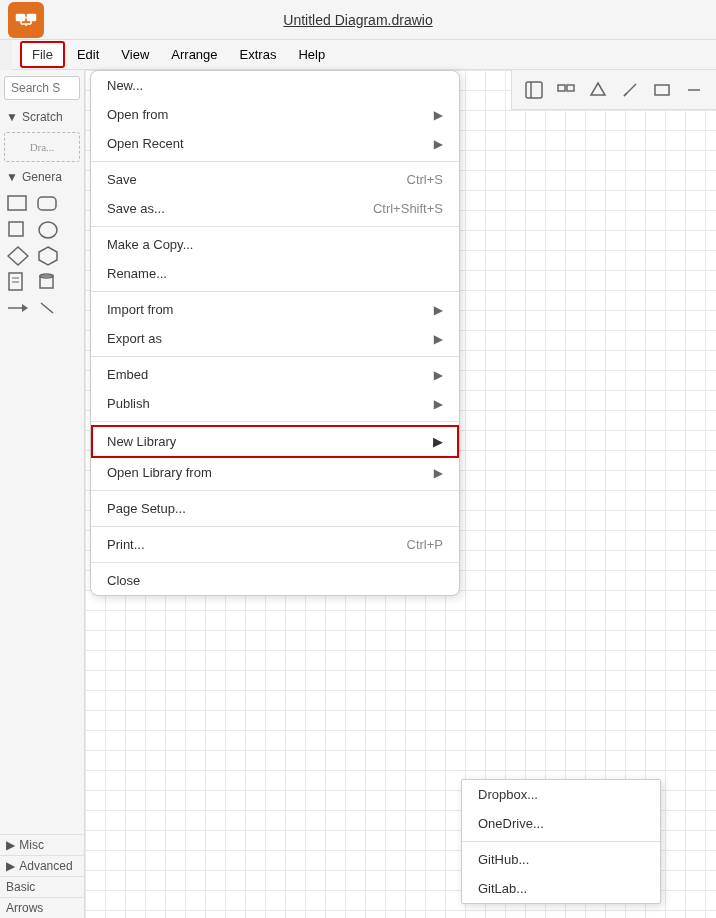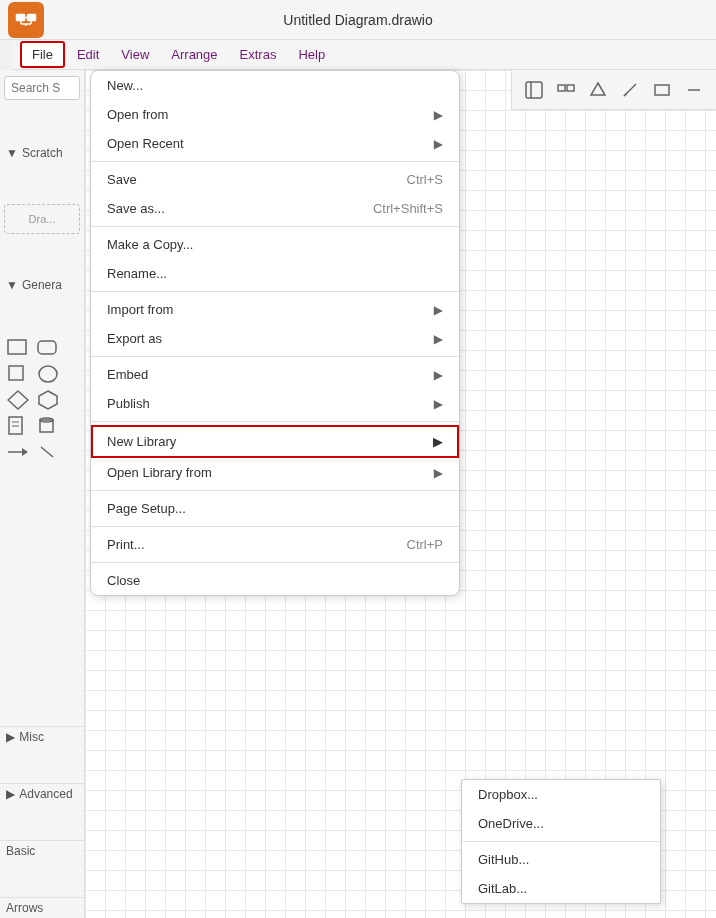--- a/index.html
+++ b/index.html
@@ -31,38 +31,39 @@
       background: #e07020;
       border-radius: 6px;
       display: flex;
       align-items: center;
       justify-content: center;
     }
     .title-bar-logo svg { width: 24px; height: 24px; }
     .title-text {
       font-size: 14px;
       color: #333;
+      text-decoration: underline;
     }
 
     
     .menu-bar {
       height: 30px;
       background: #f5f5f5;
       display: flex;
       align-items: center;
       padding: 0 8px;
       border-bottom: 1px solid #ddd;
       gap: 2px;
       margin-left: 12px;
     }
     .menu-item {
       padding: 4px 10px;
       cursor: pointer;
       border-radius: 3px;
-      color: #701a75;
+      color: #000000;
       font-size: 13px;
     }
     .menu-item.active {
       background: white;
       border: 2px solid #cc0000;
       color: #333;
       font-weight: normal;
     }
 
     
@@ -72,21 +73,20 @@
     }
 
     
     .sidebar {
       width: 85px;
       background: #f5f5f5;
       border-right: 1px solid #ddd;
       overflow: hidden;
       display: flex;
       flex-direction: column;
-      gap: 36px;
     }
     .search-box {
       margin: 6px 4px;
       padding: 4px 6px;
       border: 1px solid #ccc;
       border-radius: 3px;
       font-size: 12px;
       width: calc(100% - 8px);
       background: white;
       color: #999;
@@ -256,20 +256,21 @@
     .scratch-dashed {
       margin: 4px;
       border: 1px dashed #bbb;
       height: 30px;
       border-radius: 3px;
       display: flex;
       align-items: center;
       justify-content: center;
       color: #999;
       font-size: 11px;
+      font-family: Liberation Serif, serif;
     }
 
     .file-menu-highlighted {
       border: 2px solid #cc0000;
     }
   </style>
 </head>
 <body>
 
 <div class="title-bar">

